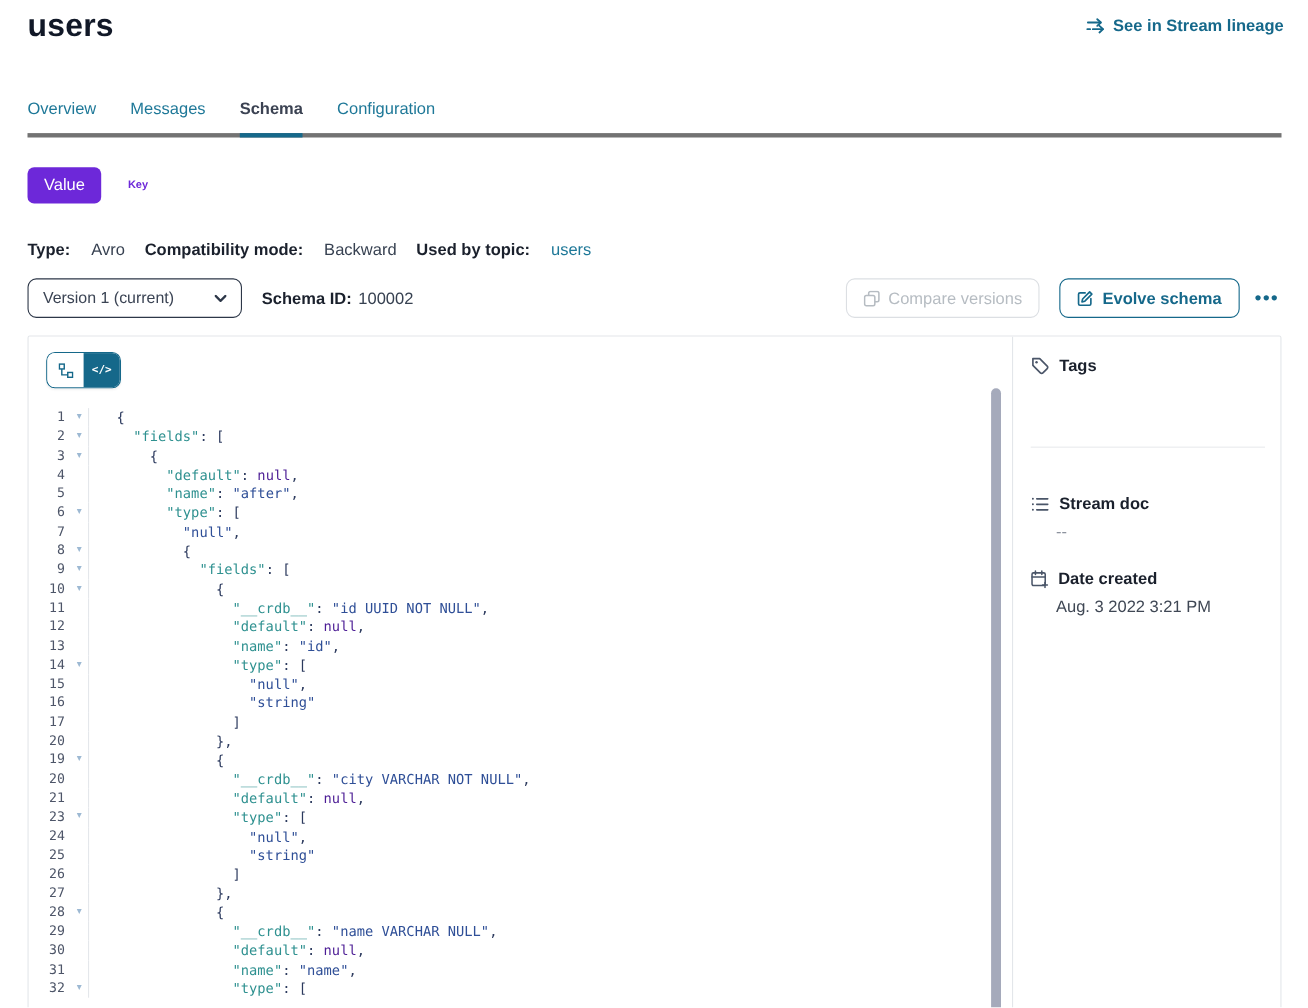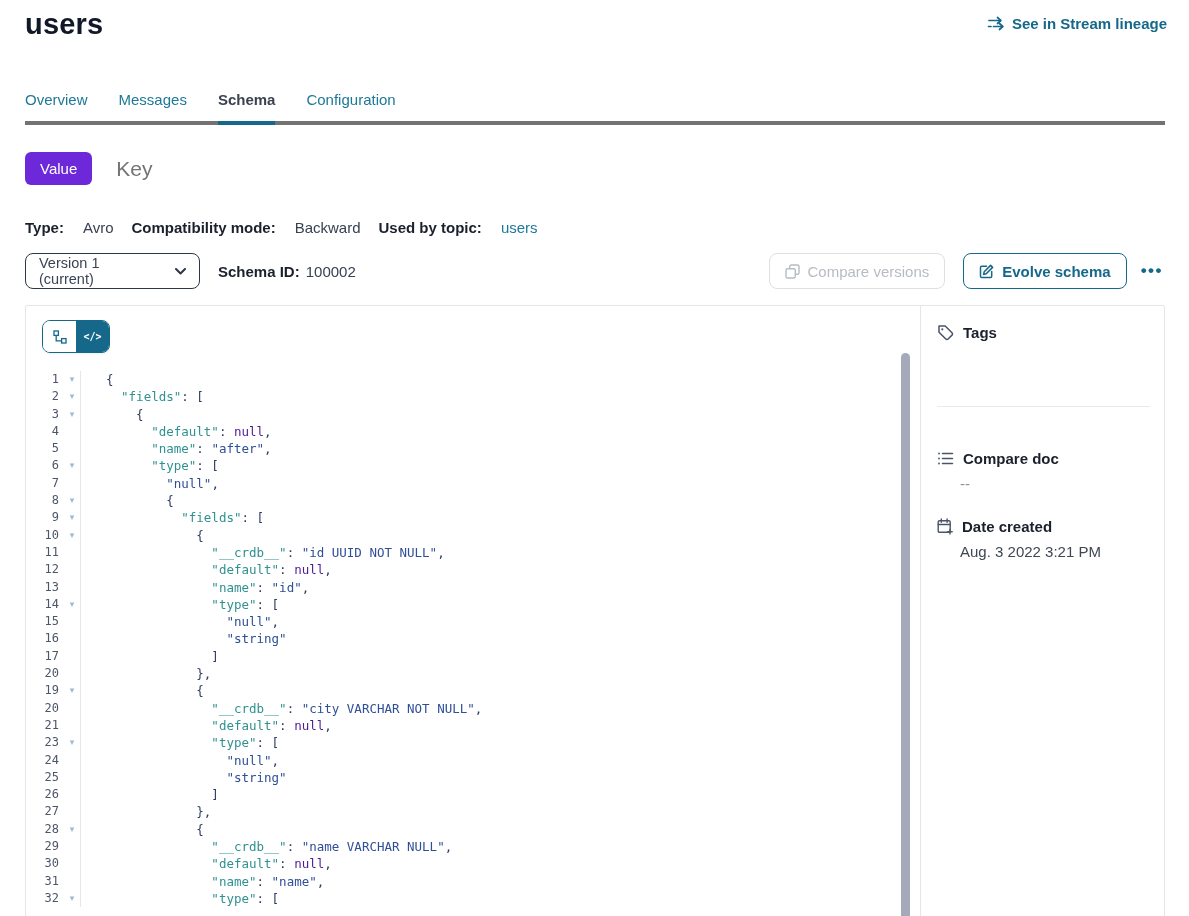--- a/index.html
+++ b/index.html
@@ -29,31 +29,31 @@
   .tab.active {
     color:#3b4252; font-weight:600;
     border-bottom:4px solid #15688a; margin-bottom:-4px;
   }
   
   .vk-toggle { position:absolute; left:25px; top:152px; display:flex; align-items:center; gap:24px; }
   .vk-value {
     background:#6d28d9; color:#fff; font-size:15px; font-weight:500;
     border:none; border-radius:6px; padding:8px 15px; cursor:pointer;
   }
-  .vk-key { color:#737373; font-size:21px; font-weight:400; cursor:pointer; }
+  .vk-key { color:#6d28d9; font-size:10px; font-weight:700; cursor:pointer; }
   
   .meta-row { position:absolute; left:25px; top:219px; display:flex; gap:18px; font-size:15px; color:#374151; }
   .meta-item { display:flex; gap:19px; }
   .meta-label { font-weight:700; color:#1a202c; }
   .meta-link { color:#1e7898; cursor:pointer; }
   
   .version-bar { position:absolute; left:25px; top:253px; width:1140px; display:flex; align-items:center; }
   .version-select {
     display:flex; align-items:center; justify-content:space-between;
-    width:175px; height:36px; padding:0 13px;
+    width:195px; height:36px; padding:0 13px;
     border:1.5px solid #2d3748; border-radius:8px;
     font-size:14.5px; color:#3b4454; background:#fff; cursor:pointer;gap:32px;
   }
   .schema-id { margin-left:18px; font-size:15px; display:flex; gap:6px; }
   .schema-id-label { font-weight:700; color:#1a202c; }
   .btn {
     display:flex; align-items:center; gap:8px; height:36px; padding:0 15px;
     border-radius:8px; background:#fff; font-size:15px; cursor:pointer;
     font-family:"Liberation Sans", sans-serif;
   }
@@ -274,21 +274,21 @@
       <span>
         <svg width="17" height="15" viewBox="0 0 17 15" fill="none" stroke="#4a5568" stroke-width="1.5" stroke-linecap="round">
           <circle cx="2" cy="2.5" r="0.9" fill="#4a5568" stroke="none"></circle>
           <circle cx="2" cy="7.5" r="0.9" fill="#4a5568" stroke="none"></circle>
           <circle cx="2" cy="12.5" r="0.9" fill="#4a5568" stroke="none"></circle>
           <path d="M5.5 2.5 H15.5"></path>
             <path d="M5.5 7.5 H15.5"></path>
             <path d="M5.5 12.5 H15.5"></path>
         </svg>
       </span>
-      <span>Compare doc</span>
+      <span>Stream doc</span>
     </div>
     <div class="schemadoc-value">--</div>
 
     <div class="side-section-header datecreated-header">
       <span>
         <svg width="16" height="17" viewBox="0 0 16 17" fill="none" stroke="#4a5568" stroke-width="1.4" stroke-linecap="round">
           <rect x="1.2" y="2.8" width="12" height="11.5" rx="1.3"></rect>
           <path d="M4.3 1 V4.2"></path>
             <path d="M10.1 1 V4.2"></path>
             <path d="M1.2 6.5 H13.2"></path>

